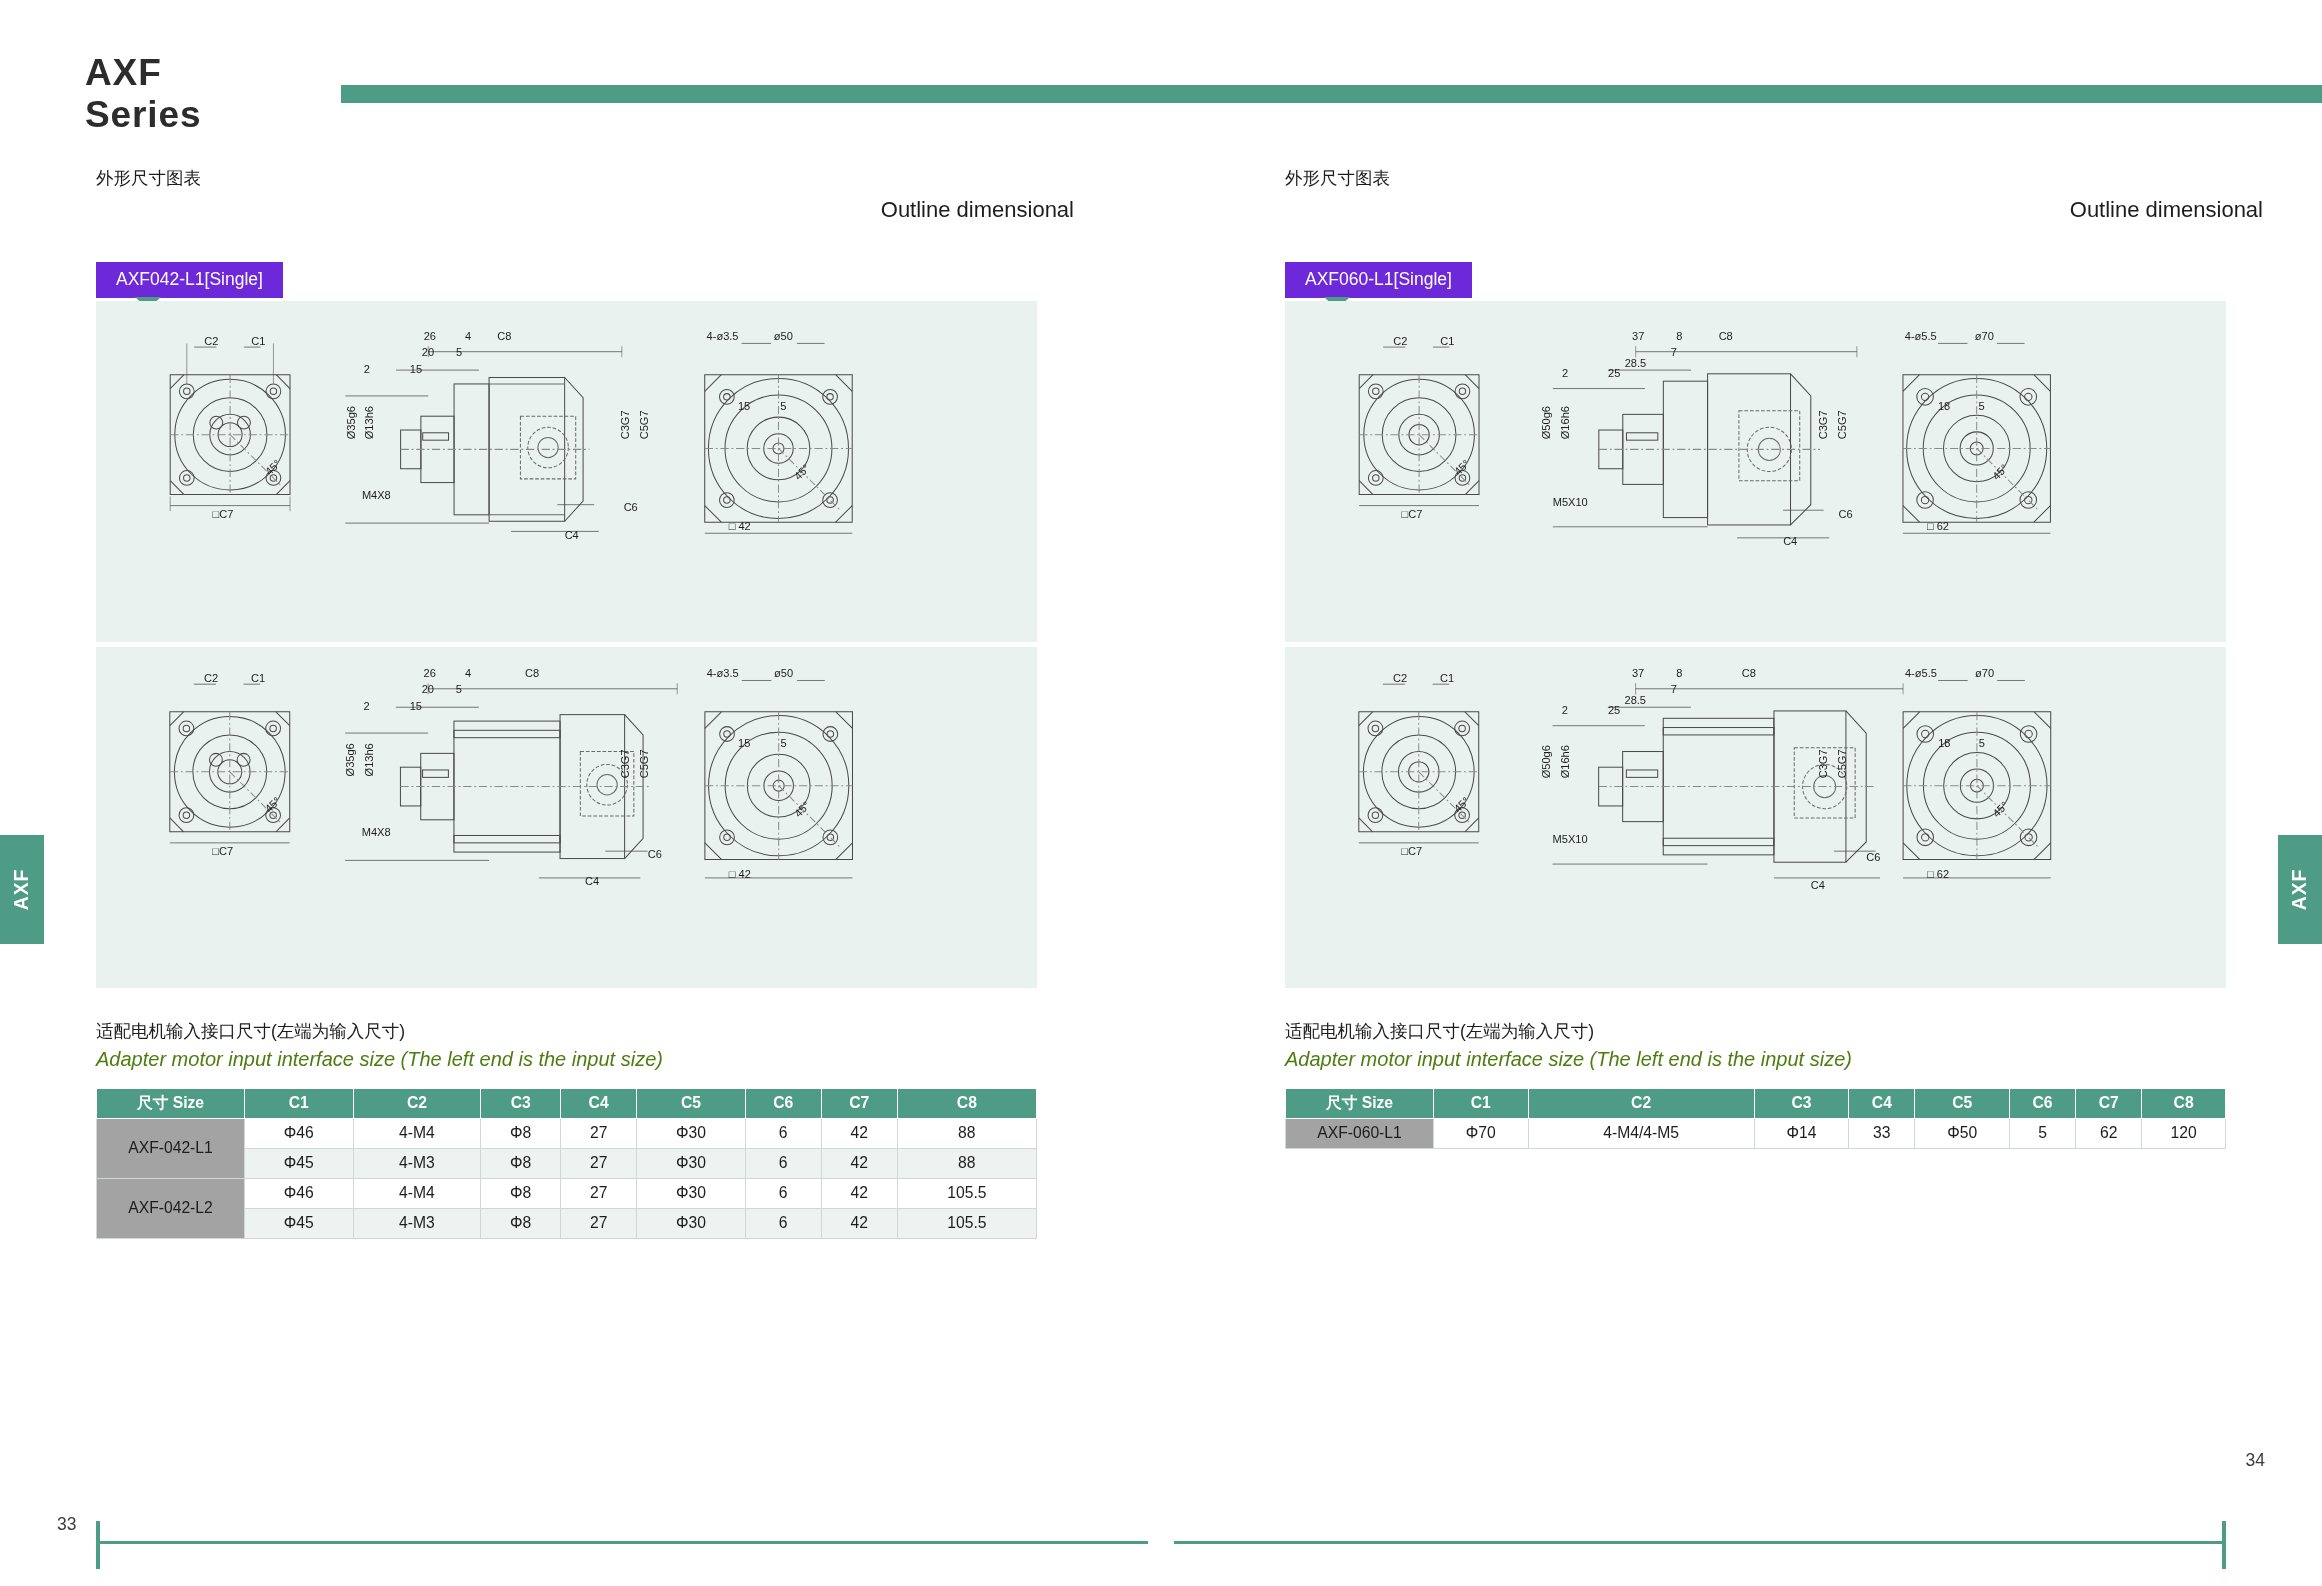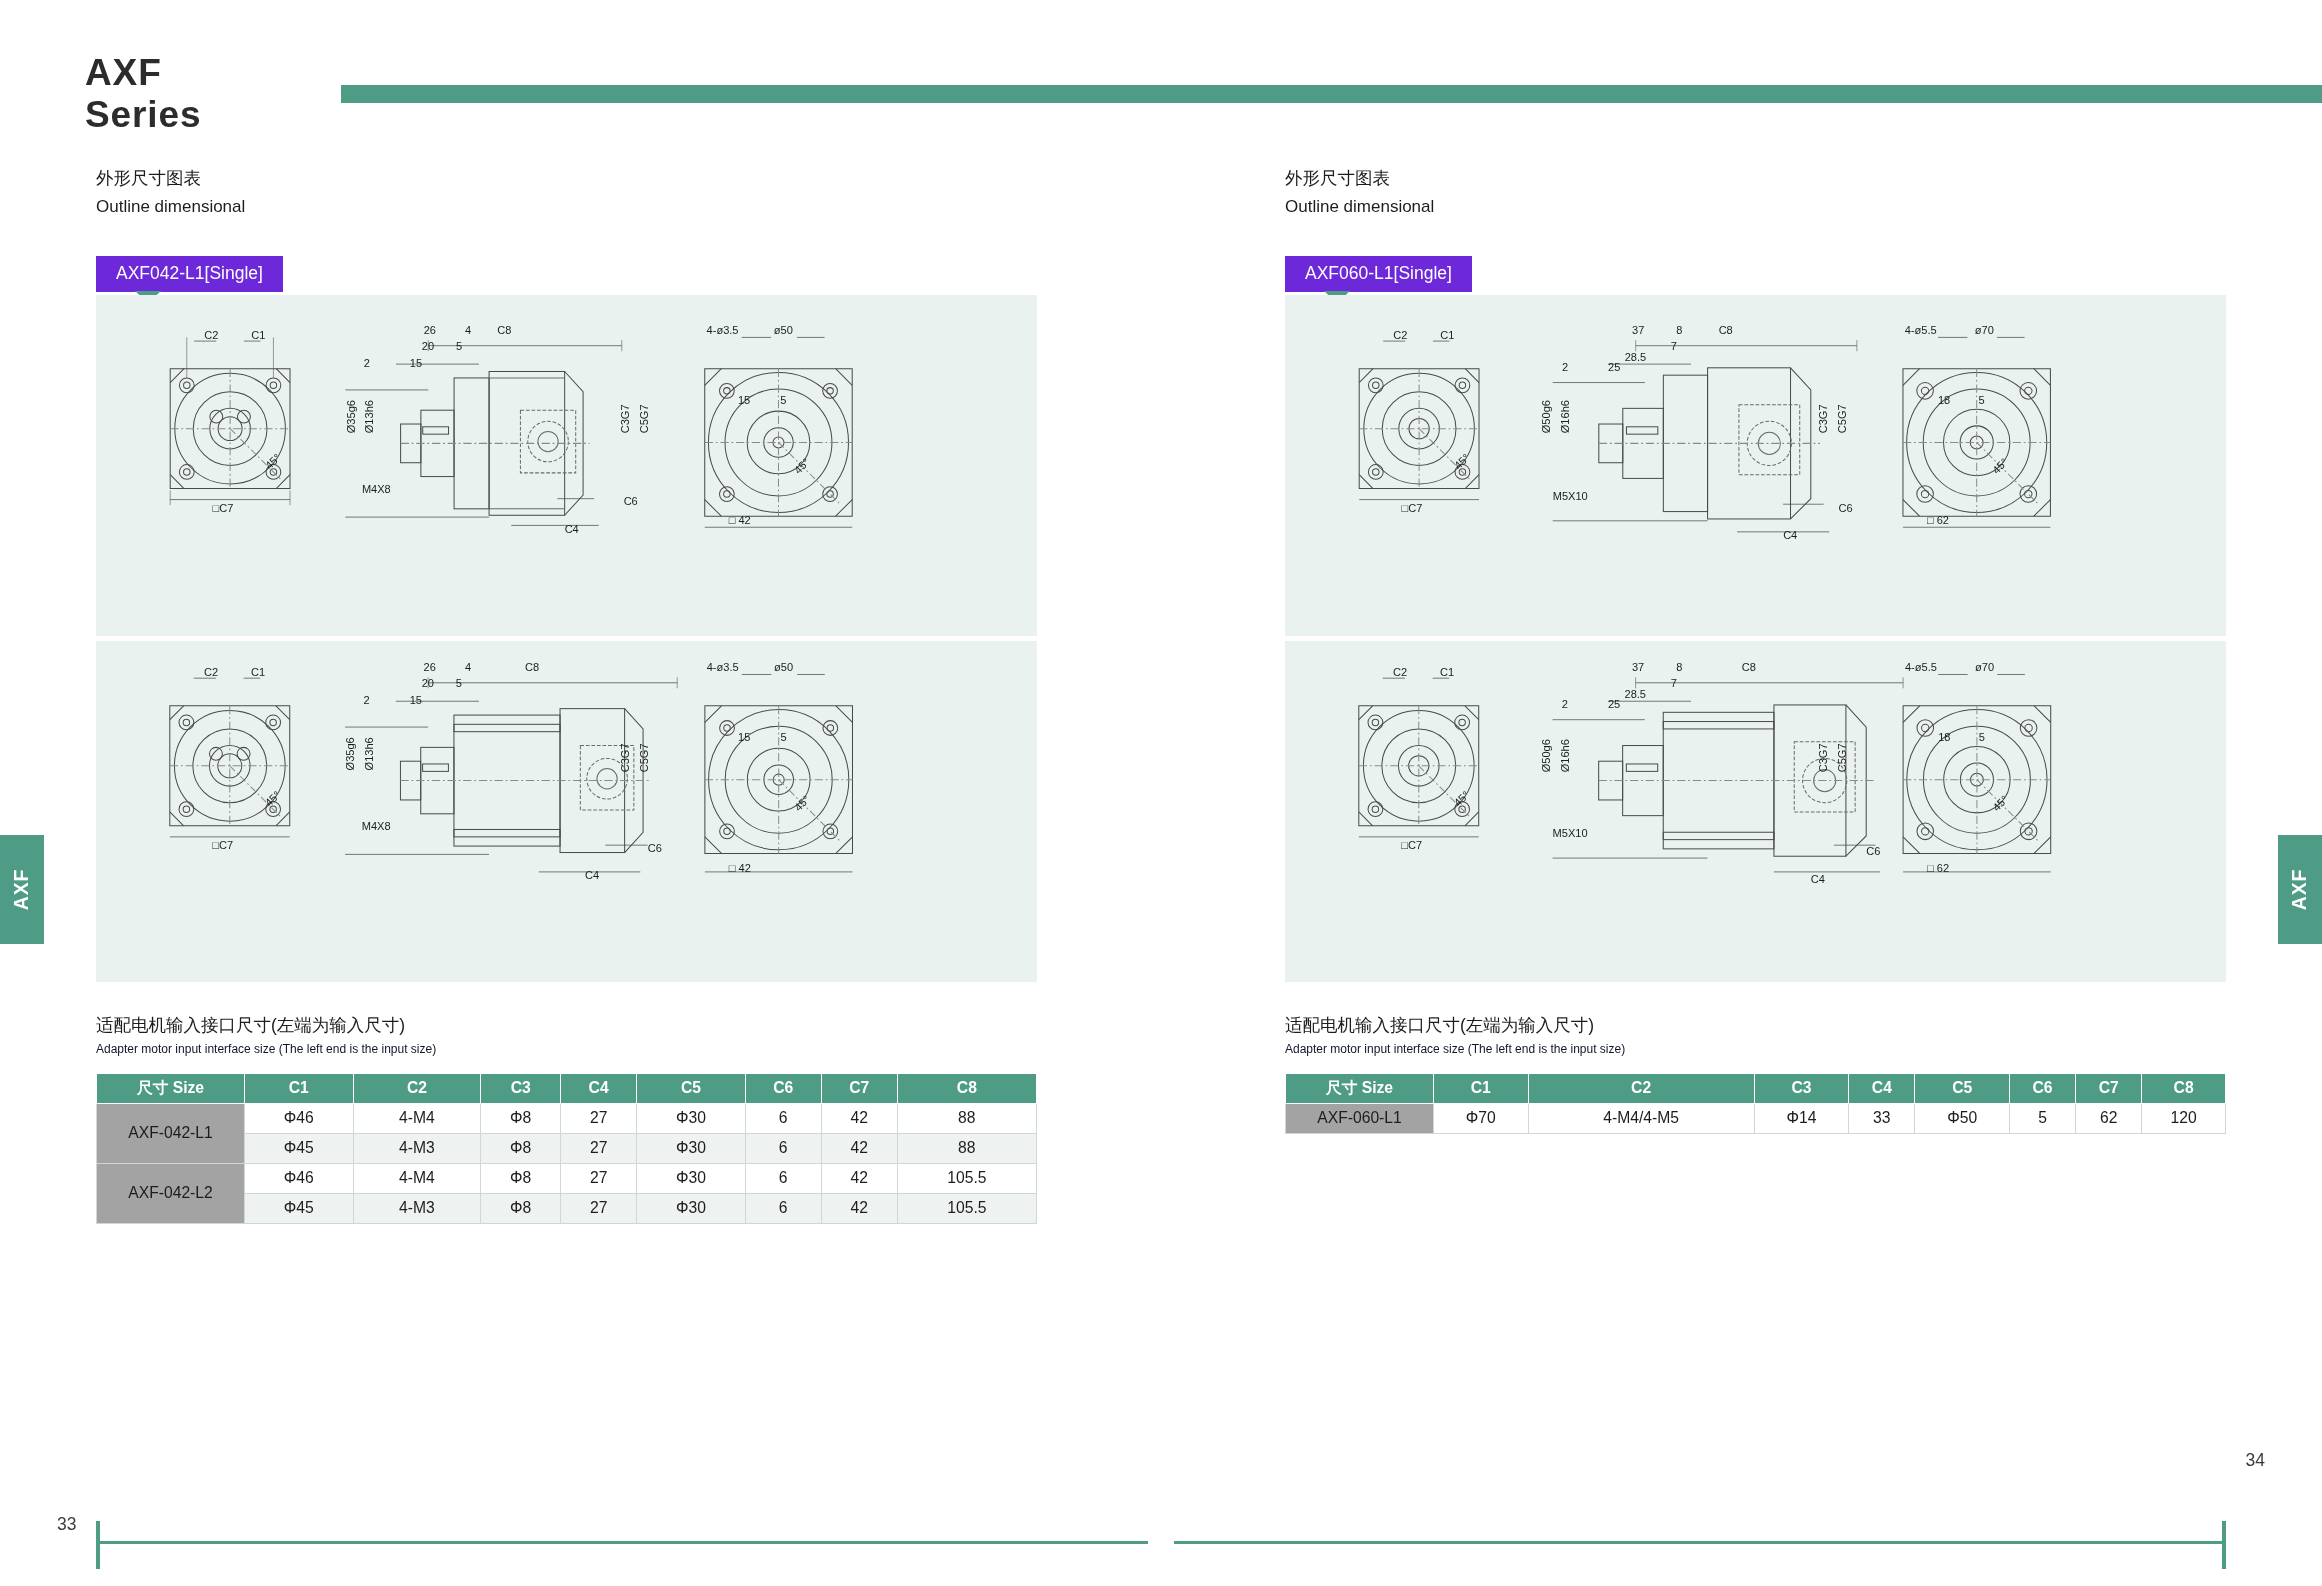--- a/index.html
+++ b/index.html
@@ -33,41 +33,41 @@
   .side-tab span {
     transform:rotate(-90deg); font-weight:bold; font-size:19.4px; letter-spacing:0.9px;
   }
   .side-tab.left { left:0px; top:835px; }
   .side-tab.right { right:0px; top:835px; }
   
   .col { position:absolute; top:166px; width:978px; }
   .col.left  { left:96px; }
   .col.right { left:1285px; }
   .sec-head-cn { font-size:17.5px; color:#1d1d1d; margin:0 0 6.5px 0; }
-  .sec-head-en { font-size:17px; color:#1d1d1d; margin:0; }
+  .sec-head-en { font-size:22px; color:#1d1d1d; margin:0;text-align:right; }
   
   .flag-wrap { position:relative; margin-top:39px; height:35px; }
   .flag {
     display:inline-block; background:#6d28d9; color:#fff; font-weight:normal;
     font-size:17.5px; padding:7.4px 20px 8.3px 20px;
   }
   .flag-tail {
     position:absolute; left:39px; top:35px;
     width:0; height:0; border-left:13px solid transparent;
     border-right:13px solid transparent; border-top:12px solid #4e9c85;
   }
   
   .panel {
     margin-top:4.6px; background:#eaf2ef; width:941px; height:341px;
     position:relative; overflow:hidden;
   }
   .panel svg { position:absolute; left:0; top:0; }
   
   .cap-cn { font-size:17.5px; color:#1d1d1d; margin:31px 0 5.5px 0; }
-  .cap-en { font-size:12px; color:#0f172a; margin:0 0 16.6px 0; }
+  .cap-en { font-size:20px; color:#4d7c0f; margin:0 0 16.6px 0;font-style:italic; }
   
   table.dim {
     border-collapse:collapse; width:941px; font-size:15.7px;padding-left:28px;
   }
   table.dim th {
     background:#4e9c85; color:#fff; font-weight:bold; height:30px;
     border:0.9px solid #ffffff; text-align:center; font-size:15.7px;
   }
   table.dim td {
     border:0.9px solid #cfd8d5; height:30px; text-align:center; color:#1d1d1d;

